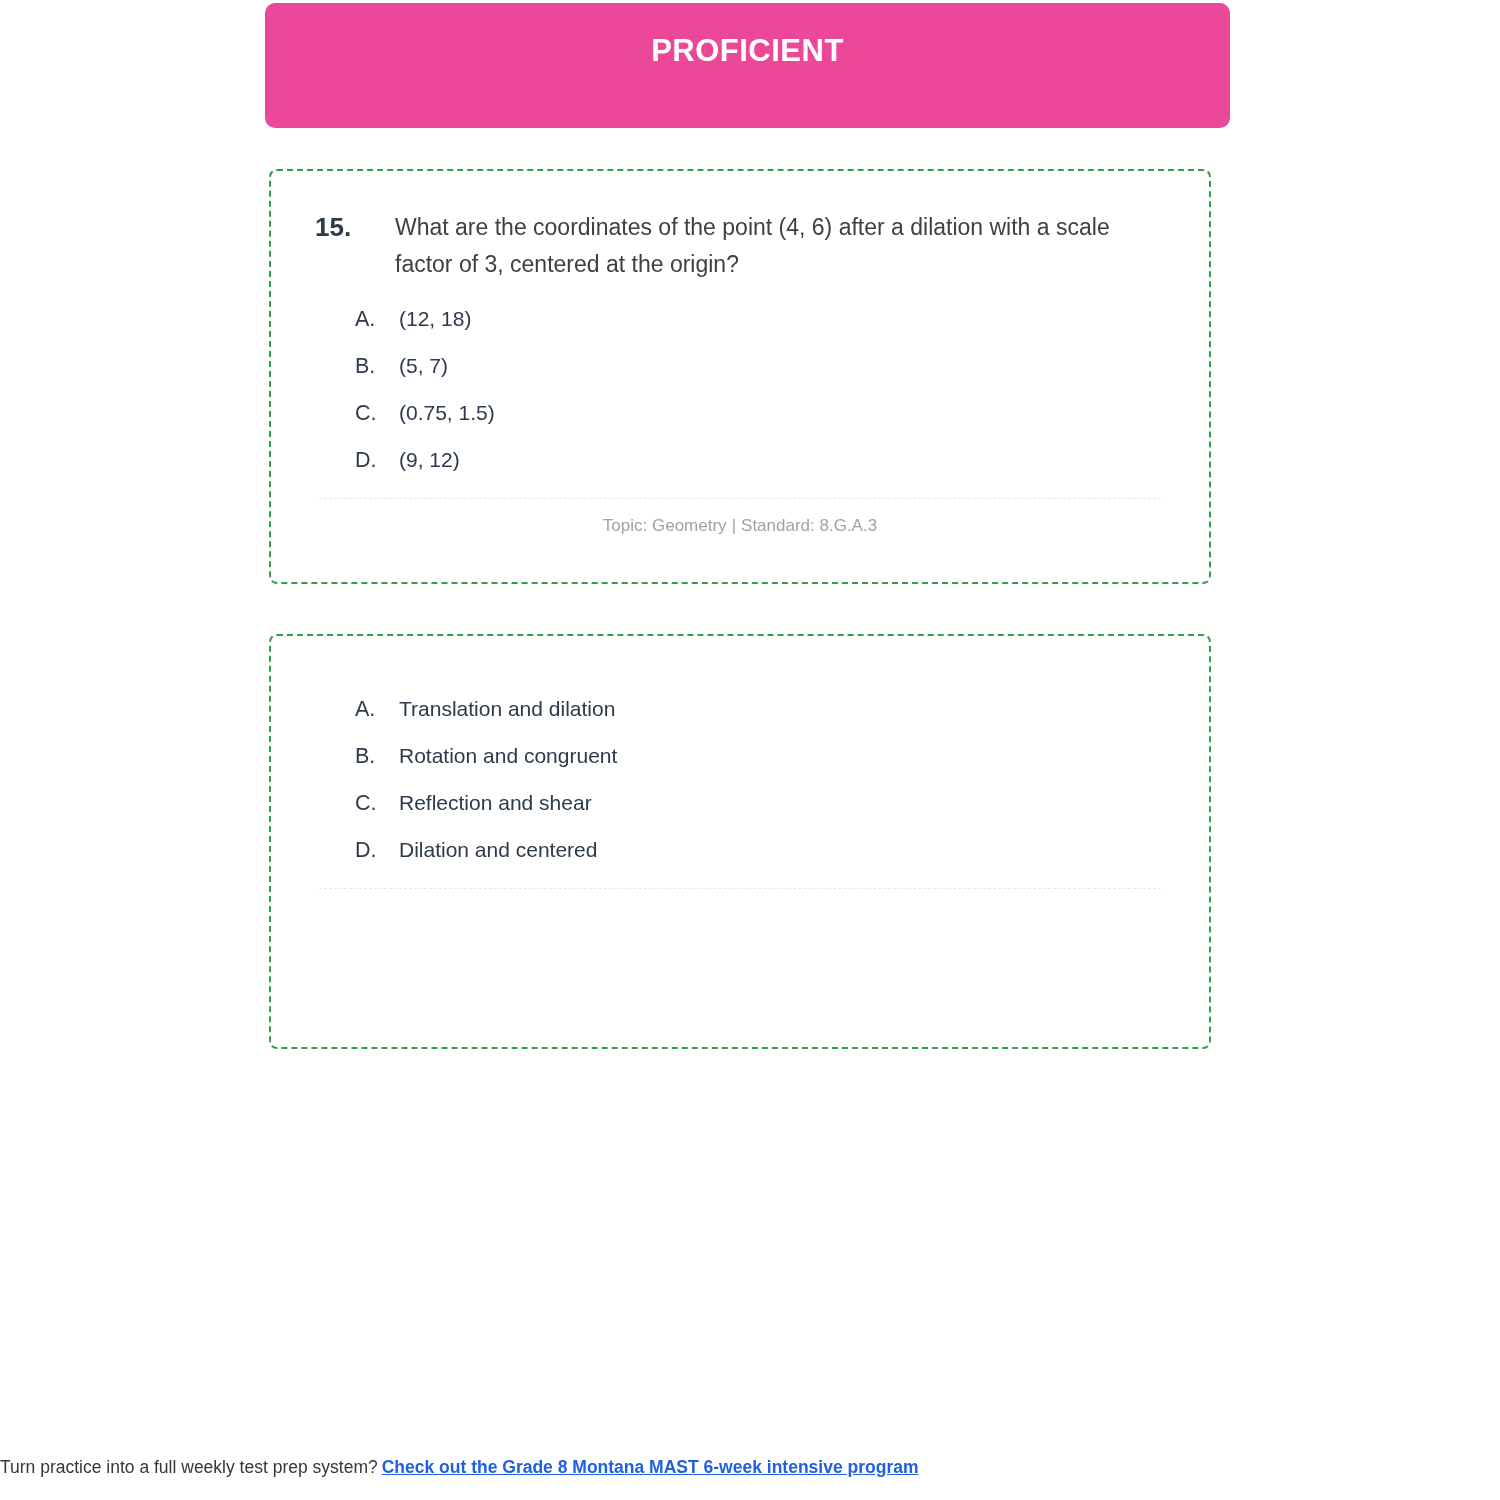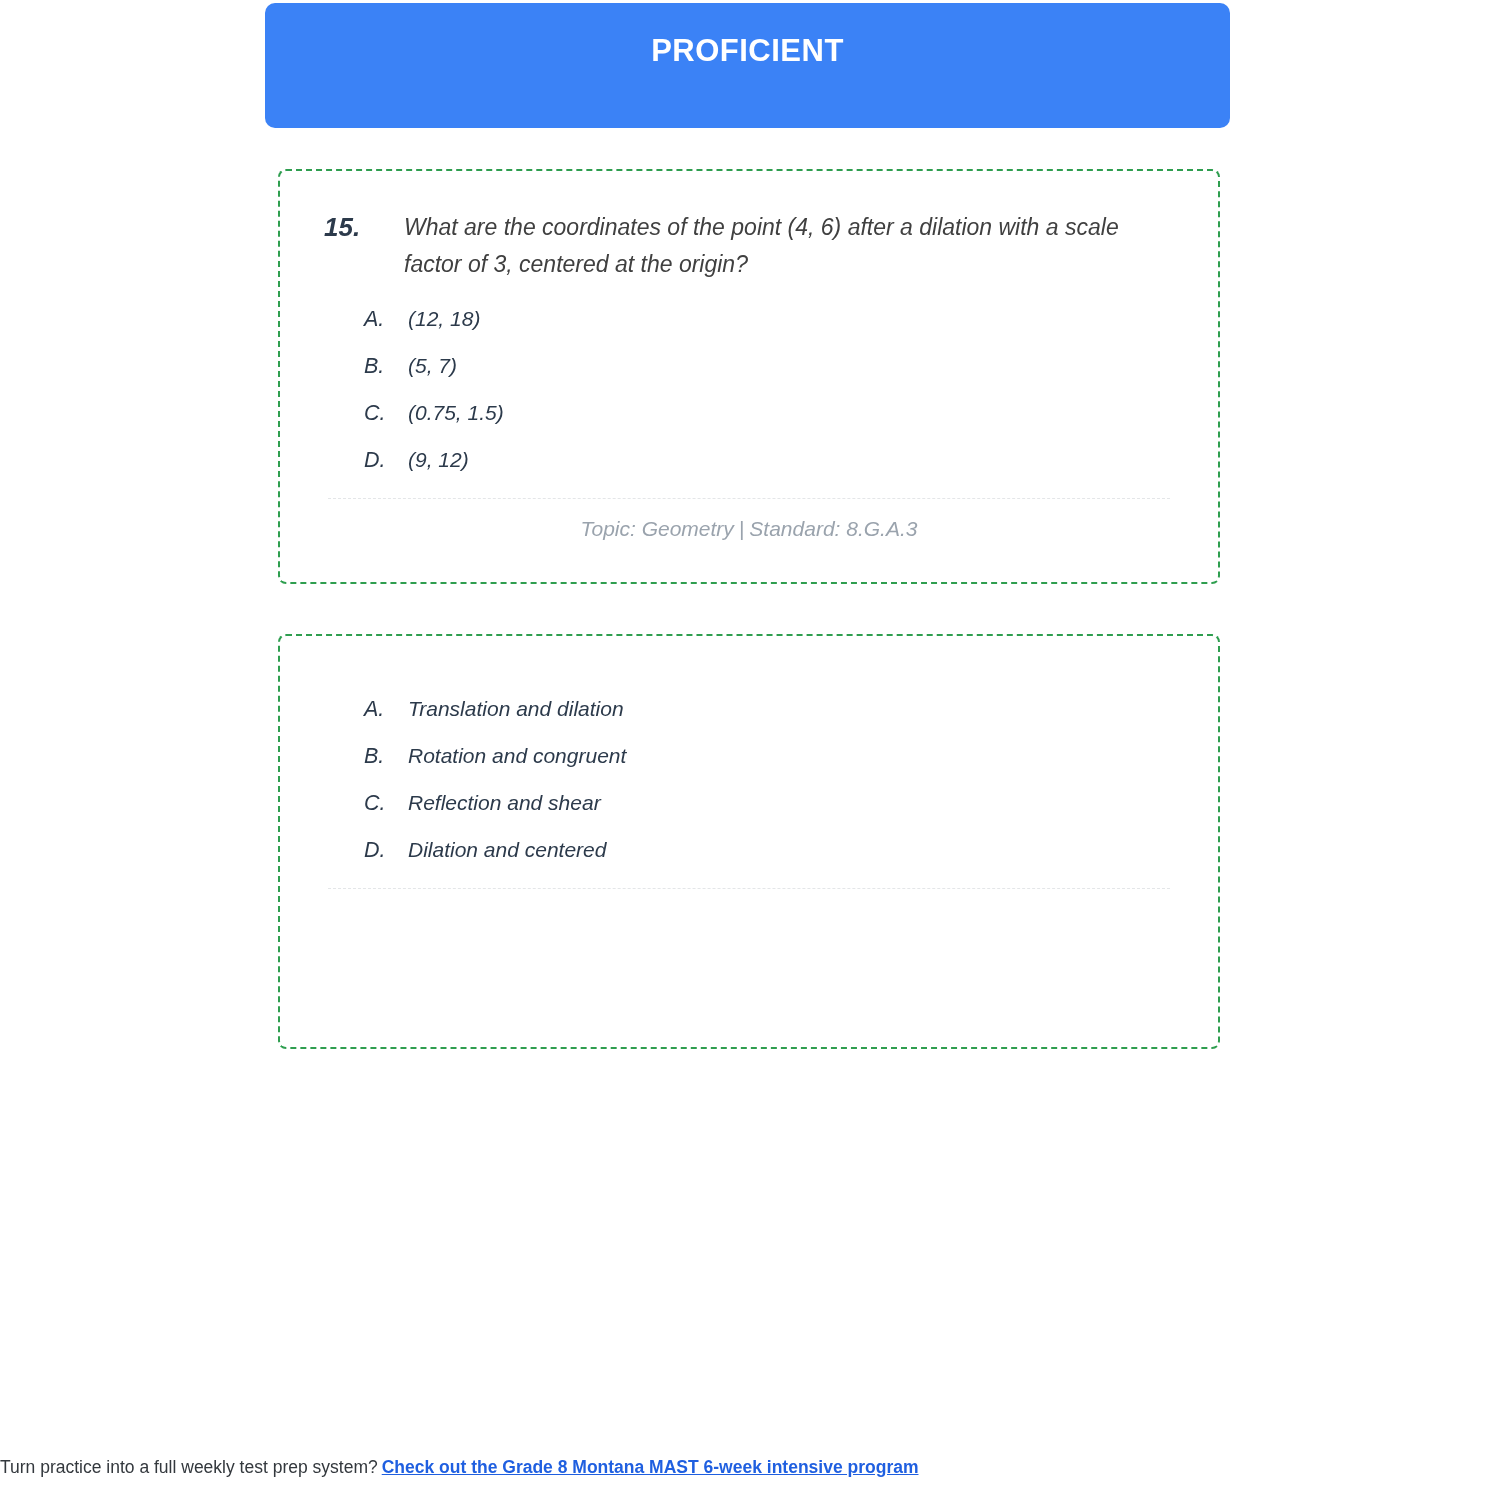--- a/index.html
+++ b/index.html
@@ -22,21 +22,21 @@
     position: relative;
     box-sizing: border-box;
   }
   
   .level-banner {
     position: absolute;
     left: 265px;
     top: 3px;
     width: 965px;
     height: 125px;
-    background: #3b82f6;
+    background: #ec4899;
     border-radius: 10px;
     color: #ffffff;
     text-align: center;
     box-sizing: border-box;
     padding-top: 31px;
   }
   .level-title {
     font-size: 31px;
     font-weight: bold;
     letter-spacing: 0.5px;
@@ -50,28 +50,27 @@
     margin: 0;
   }
   .sep {
     display: inline-block;
     padding: 0 6px;
   }
 
   
   .q-card {
     position: absolute;
-    left: 278px;
+    left: 269px;
     width: 942px;
     border: 2px dashed #2e9e4f;
     border-radius: 8px;
     background: #ffffff;
     box-sizing: border-box;
     padding: 38px 36px 20px 36px;
-    font-style: italic;
   }
   #card-0 { top: 169px; height: 415px; }
   #card-1 { top: 634px; height: 415px; }
 
   .q-head {
     display: flex;
     align-items: flex-start;
   }
   .q-number {
     flex: 0 0 auto;
@@ -117,21 +116,21 @@
 
   .q-divider {
     margin: 23px 12px 0 12px;
     border: 0;
     border-top: 1px dashed #e4e6e8;
     height: 0;
   }
   .q-meta {
     margin-top: 16px;
     text-align: center;
-    font-size: 21px;
+    font-size: 17px;
     color: #9aa3ad;
     line-height: 1.3;
   }
   .q-meta .sep { padding: 0 5px; }
 
   
   .page-footer {
     position: absolute;
     left: 0;
     top: 1455px;

